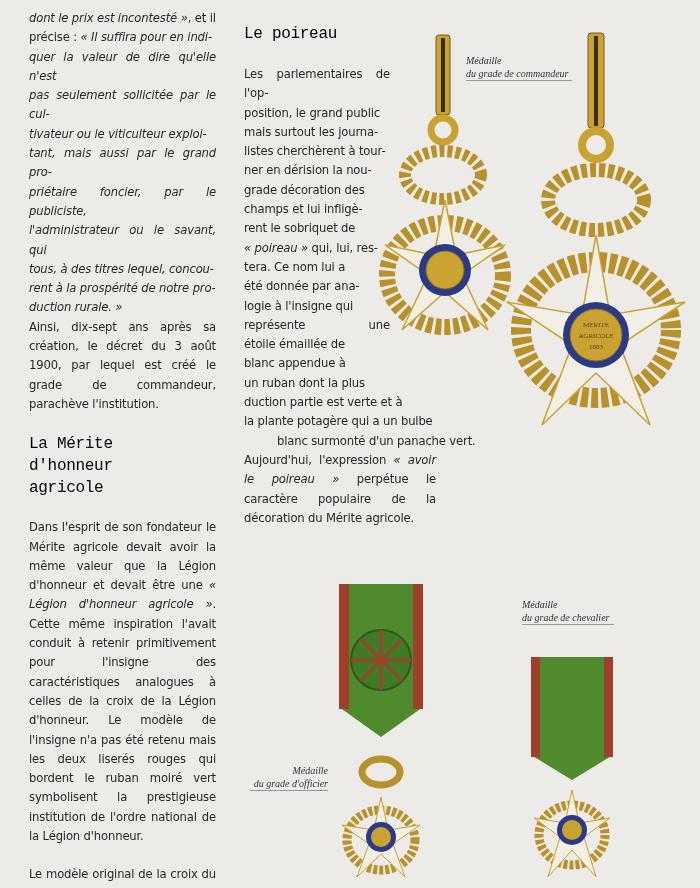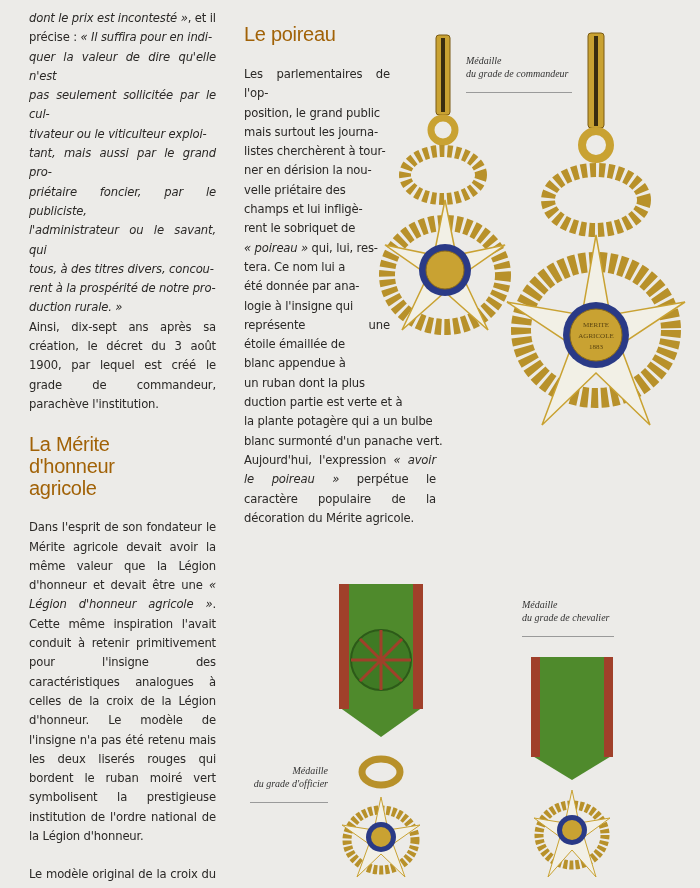--- a/index.html
+++ b/index.html
@@ -15,55 +15,55 @@
     font-size:11.6px;
     line-height:19.3px;
     letter-spacing:-0.15px;
   }
   .col p { margin:0; }
   .justify { text-align:justify; text-align-last:left; }
   .left-col { left:29px; top:9px; width:187px; }
   .mid-col  { left:244px; top:23px; width:200px; }
   .it { font-style:italic; }
   .heading {
-    color:#a16207;
-    font-family:Liberation Sans, sans-serif;
-    font-size:20px;
+    color:#000000;
+    font-family:Liberation Mono, monospace;
+    font-size:16px;
     line-height:22px;
     font-weight:normal;
     margin:0;
     letter-spacing:-0.3px;
   }
   .caption {
     position:absolute;
     font-family:"Liberation Serif", serif;
     font-style:italic;
     font-size:10px;
     line-height:12.5px;
     color:#333;
-    padding-bottom:12px;
+    padding-bottom:0;
     border-bottom:1px solid #9a9a9a;
   }
   .medal { position:absolute; }
   .line { display:block; }
 </style>
 </head>
 <body>
 
 <div class="col left-col">
   <p class="justify" id="p1">
       <span class="line"><span class="it">dont le prix est incontesté »</span><span>, et il</span></span>
       <span class="line"><span>précise : </span><span class="it">« Il suffira pour en indi-</span></span>
       <span class="line"><span class="it">quer la valeur de dire qu'elle n'est</span></span>
       <span class="line"><span class="it">pas seulement sollicitée par le cul-</span></span>
       <span class="line"><span class="it">tivateur ou le viticulteur exploi-</span></span>
       <span class="line"><span class="it">tant, mais aussi par le grand pro-</span></span>
       <span class="line"><span class="it">priétaire foncier, par le publiciste,</span></span>
       <span class="line"><span class="it">l'administrateur ou le savant, qui</span></span>
-      <span class="line"><span class="it">tous, à des titres divers, concou-</span></span>
+      <span class="line"><span class="it">tous, à des titres lequel, concou-</span></span>
       <span class="line"><span class="it">rent à la prospérité de notre pro-</span></span>
       <span class="line"><span class="it">duction rurale. »</span></span>
     </p>
   <p class="justify" style="">Ainsi, dix-sept ans après sa création, le décret du 3 août 1900, par lequel est créé le grade de commandeur, parachève l'institution.</p>
   <h2 class="heading" style="margin-top:19px; margin-bottom:19px">
     <span class="line">La Mérite</span>
     <span class="line">d'honneur</span>
     <span class="line">agricole</span>
   </h2>
   <p class="justify">
@@ -73,36 +73,36 @@
 </div>
 
 <div class="col mid-col">
   <h2 class="heading" style="margin-bottom:20px">Le poireau</h2>
   <div style="width:146px" class="justify" id="mid1">
       <span class="line">Les parlementaires de l'op-</span>
       <span class="line">position, le grand public</span>
       <span class="line">mais surtout les journa-</span>
       <span class="line">listes cherchèrent à tour-</span>
       <span class="line">ner en dérision la nou-</span>
-      <span class="line">velle priétaire des</span>
+      <span class="line">grade décoration des</span>
       <span class="line">champs et lui infligè-</span>
       <span class="line">rent le sobriquet de</span>
       <span class="line"><span class="it">« poireau »</span><span> qui, lui, res-</span></span>
     </div>
   <div id="mid2">
       <span class="line" style="width: 146px; text-align: justify; text-align-last: left;">tera. Ce nom lui a</span>
       <span class="line" style="width: 146px; text-align: justify; text-align-last: left;">été donnée par ana-</span>
       <span class="line" style="width: 146px; text-align: justify; text-align-last: left;">logie à l'insigne qui</span>
       <span class="line" style="width: 146px; text-align: justify; text-align-last: justify;">représente une</span>
       <span class="line" style="width: 146px; text-align: justify; text-align-last: left;">étoile émaillée de</span>
       <span class="line" style="width: 146px; text-align: justify; text-align-last: left;">blanc appendue à</span>
       <span class="line" style="width: 136px; text-align: justify; text-align-last: left;">un ruban dont la plus</span>
       <span class="line" style="width: 192px; text-align: justify; text-align-last: left;">duction partie est verte et à</span>
       <span class="line" style="width: 200px; text-align: justify; text-align-last: left;">la plante potagère qui a un bulbe</span>
-      <span class="line" style="width: 200px; text-align: justify; text-align-last: left;">blanc surmonté d'un panache vert.</span>
+      <span class="line" style="width: 200px; text-align: justify; text-align-last: left; margin-left: 33px;">blanc surmonté d'un panache vert.</span>
     </div>
   <p style="width:192px" class="justify">
     <span>Aujourd'hui, l'expression </span><span class="it">« avoir le poireau »</span><span> perpétue le caractère populaire de la décoration du Mérite agricole.</span>
   </p>
 </div>
 
 <div class="caption" style="left:466px; top:55px; width:106px;">
   <span class="line">Médaille</span>
   <span class="line">du grade de commandeur</span>
 </div>

